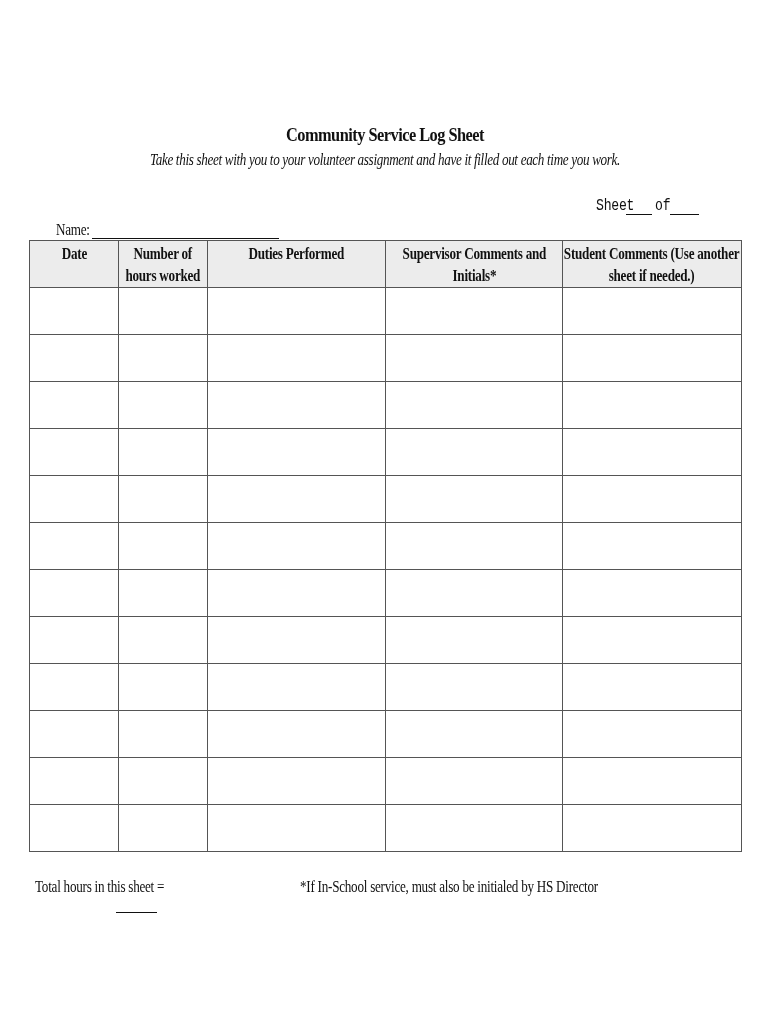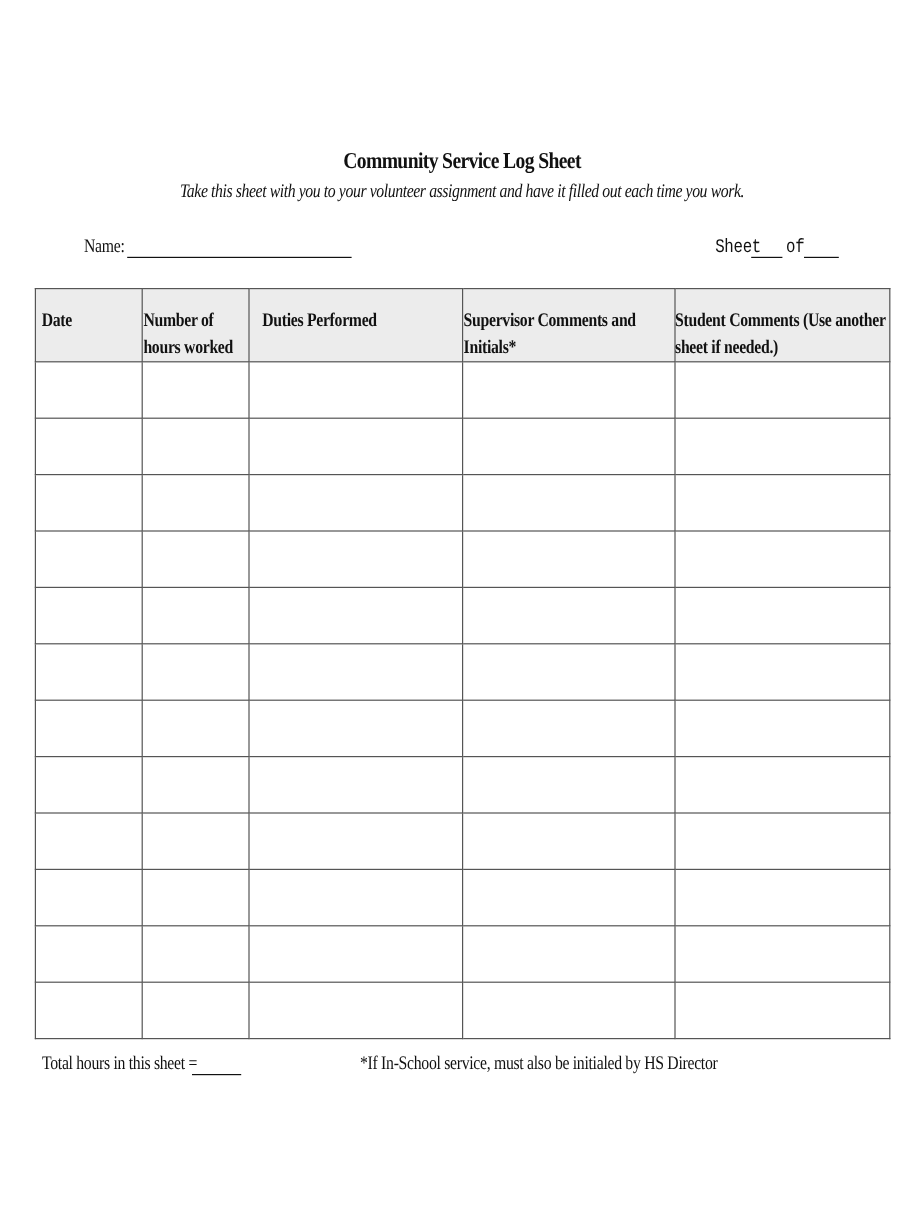--- a/index.html
+++ b/index.html
@@ -58,21 +58,21 @@
       display: inline-block;
       transform: scaleX(0.82);
       transform-origin: 0 100%;
       letter-spacing: -0.3px;
     }
     .blank {
       display: inline-block;
       border-bottom: 1px solid #111;
       height: 16px;
     }
-    #name-field { left: 70px; }
+    #name-field { left: 56px; margin-top: 24px; }
     #name-field .label { width: 34px; }
     #name-field .blank { width: 187px; margin-left: 2px; }
 
     #org-field { left: 316px; }
     #org-field .label { width: 66px; }
     #org-field .blank { width: 180px; margin-left: 2px; }
 
     #sheet-field { left: 596px; font-family: Liberation Mono, monospace; }
     #sheet-field .label.sheet-lbl { width: 28px; }
     #sheet-field .label.of-lbl { width: 14px; margin-left: 3px; }
@@ -93,22 +93,22 @@
     }
     table.log thead tr {
       height: 47px;
     }
     table.log th {
       background: #ececec;
       vertical-align: top;
       font-weight: bold;
       font-size: 16px;
       line-height: 22px;
-      padding-top: 16px;
-      text-align: left;
+      padding-top: 2px;
+      text-align: center;
     }
     table.log th span {
       display: inline-block;
       transform: scaleX(0.82);
       letter-spacing: -0.3px;
     }
     table.log th.c1 span { width: 110%; margin-left: -5%; }
     table.log th.c2 span { width: 120%; margin-left: -10%; }
     table.log th.c4 span, table.log th.c5 span { width: 122%; margin-left: -11%; }
     table.log tbody tr {
@@ -124,21 +124,21 @@
       white-space: nowrap;
       display: flex;
       align-items: flex-end;
     }
     .footer .label {
       display: inline-block;
       transform: scaleX(0.82);
       transform-origin: 0 100%;
       letter-spacing: -0.3px;
     }
-    #total-hours { left: 35px; }
+    #total-hours { left: 35px; flex-direction: column; }
     #total-hours .label { width: 122px; }
     #total-hours .blank { width: 41px; margin-left: 3px; }
     #director-note { left: 300px; }
   </style>
 </head>
 <body>
 
 <div class="title">Community Service Log Sheet</div>
 <div class="subtitle">Take this sheet with you to your volunteer assignment and have it filled out each time you work.</div>
 

